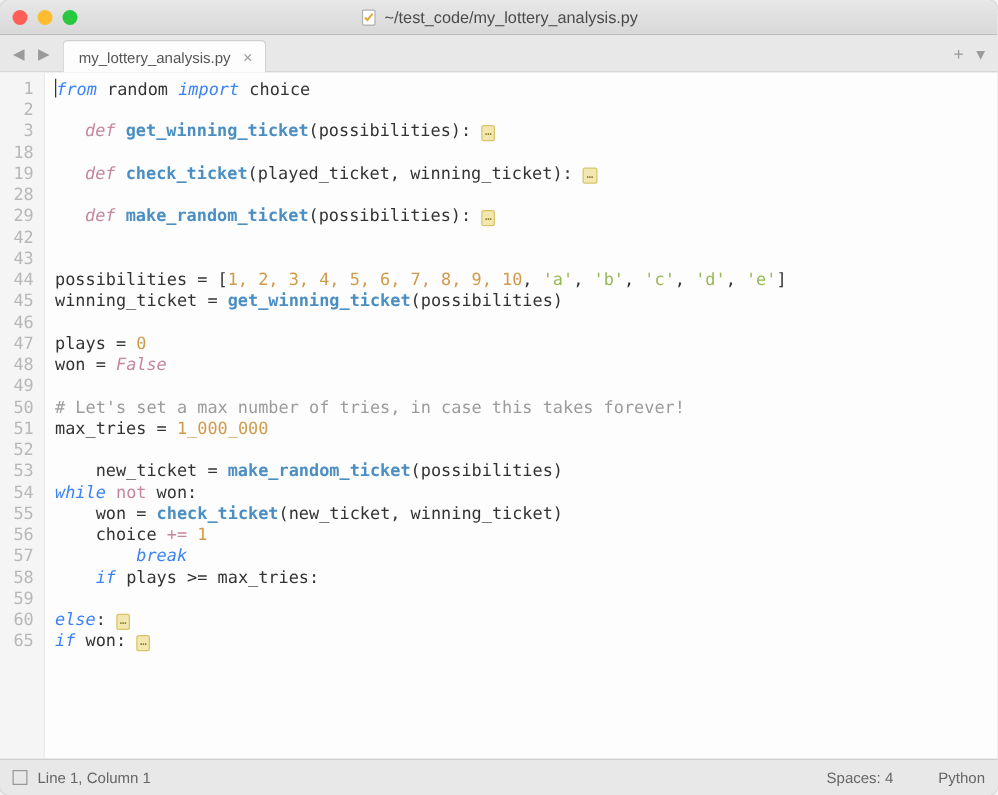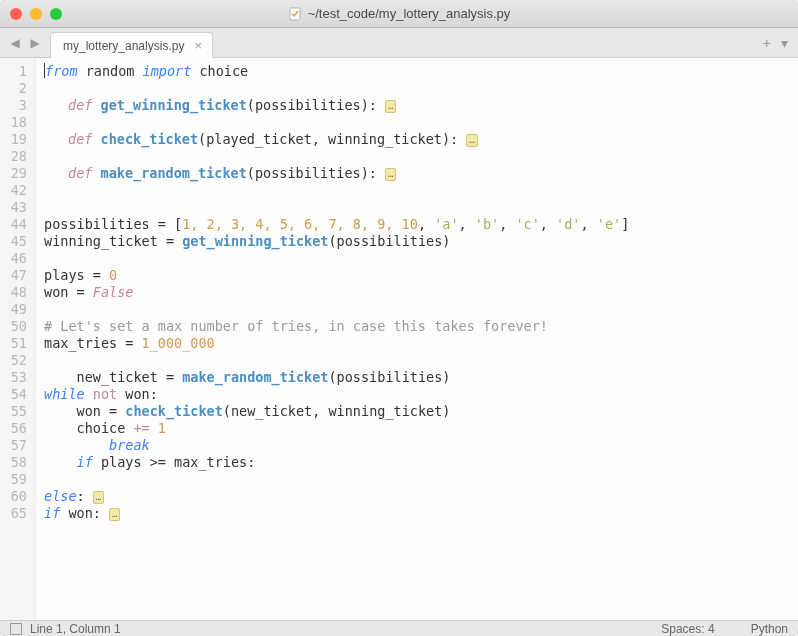--- a/index.html
+++ b/index.html
@@ -152,21 +152,21 @@
     vertical-align: 1px;
   }
   .cursor-mark {
     display: inline-block;
     width: 0;
     border-left: 1.5px solid #333;
     height: 15px;
     vertical-align: -2px;
   }
   .status-bar {
-    height: 16px;
+    height: 29px;
     background: #e8e8e8;
     border-top: 1px solid #cfcfcf;
     display: flex;
     align-items: center;
     font-size: 12px;
     color: #666;
     padding: 0 10px;
     gap: 8px;
   }
   .status-icon {

